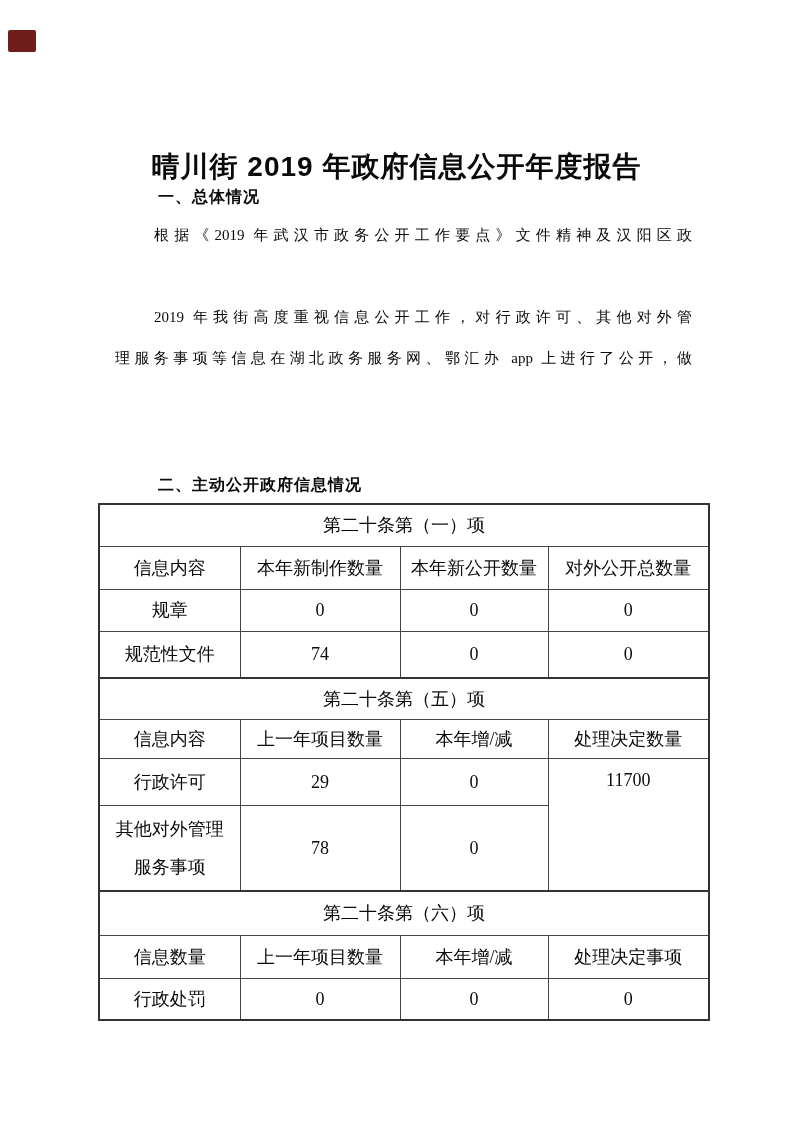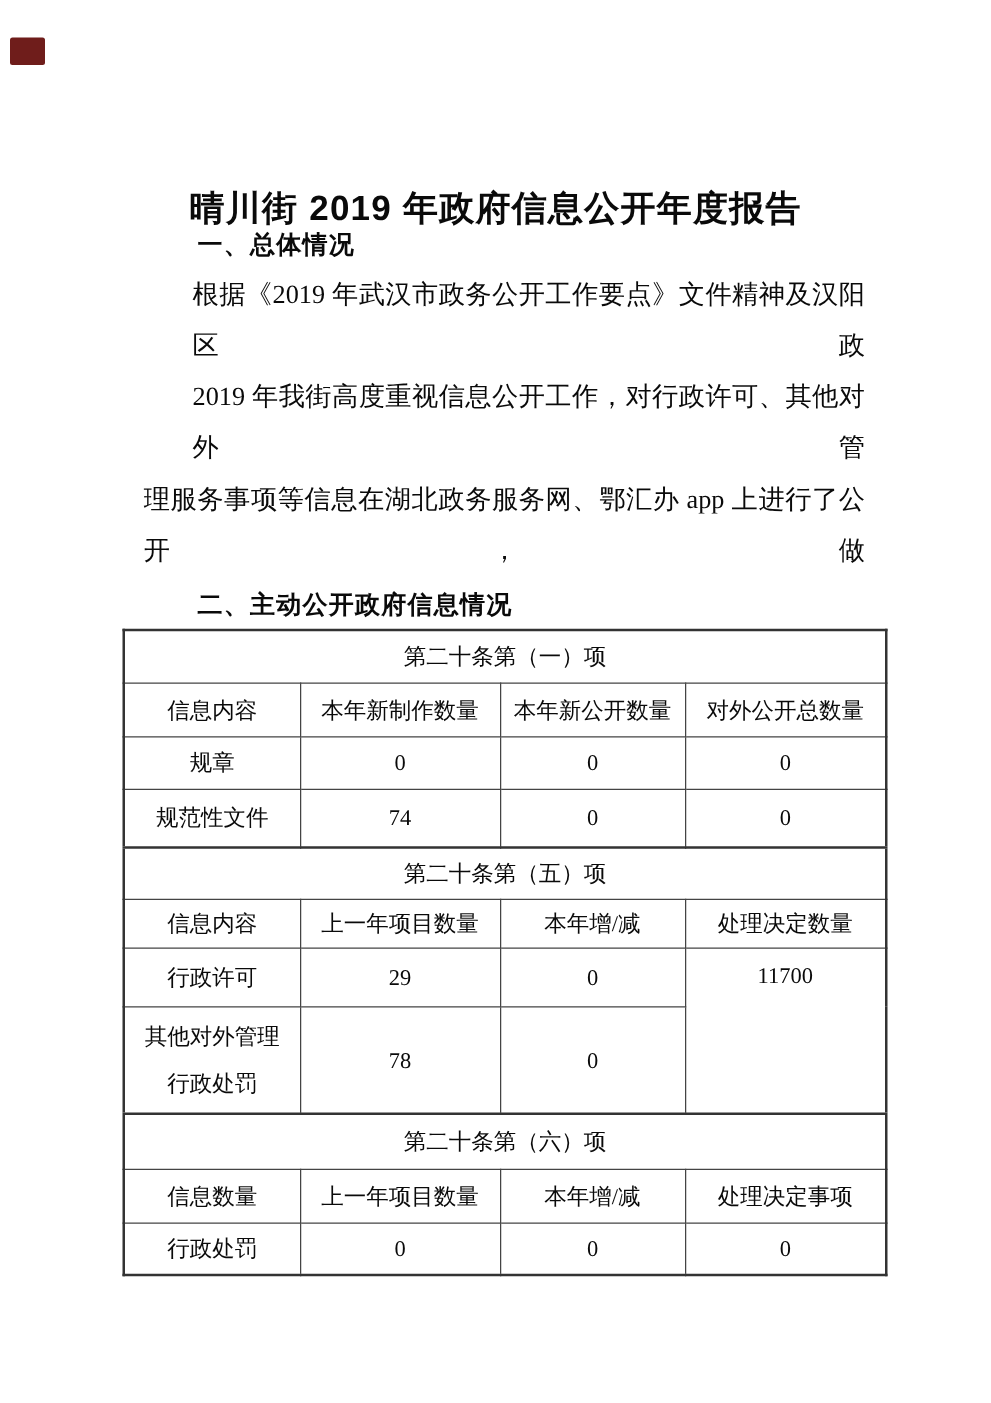--- a/index.html
+++ b/index.html
@@ -28,31 +28,31 @@
     font-size: 28px;
     line-height: 32px;
     letter-spacing: 1px;
     margin-top: 35px;
   }
   .sec-heading {
     position: absolute;
     left: 158px;
     font-family: Liberation Mono, monospace;
     font-weight: 700;
-    font-size: 20px;
+    font-size: 16px;
     line-height: 24px;
     letter-spacing: 1px;
   }
   .h1 { top: 186px; }
   .h2 { top: 474px; }
   .para {
     position: absolute;
     left: 115px;
     width: 577px;
-    font-size: 21px;
+    font-size: 15px;
     line-height: 41px;
   }
   .p1 { top: 215px; }
   .p2 { top: 297px; }
   .pline { text-align: justify; text-align-last: justify; }
   .pline.last { text-align: left; text-align-last: left; }
   .pline.indent { padding-left: 39px; }
   table.info-table {
     position: absolute;
     left: 98px; top: 503px;
@@ -141,21 +141,21 @@
         <td>处理决定数量</td>
       </tr>
       <tr class="rh40">
         <td>行政许可</td>
         <td>29</td>
         <td>0</td>
         <td class="merged" rowspan="2">11700</td>
       </tr>
       <tr class="rh86">
         <td class="multiline">其他对外管理
-行政处罚</td>
+服务事项</td>
         <td>78</td>
         <td>0</td>
       </tr>
 
       <tr class="rh44 section-sep">
         <td colspan="4">第二十条第（六）项</td>
       </tr>
       <tr class="rh43">
         <td>信息数量</td>
         <td>上一年项目数量</td>

